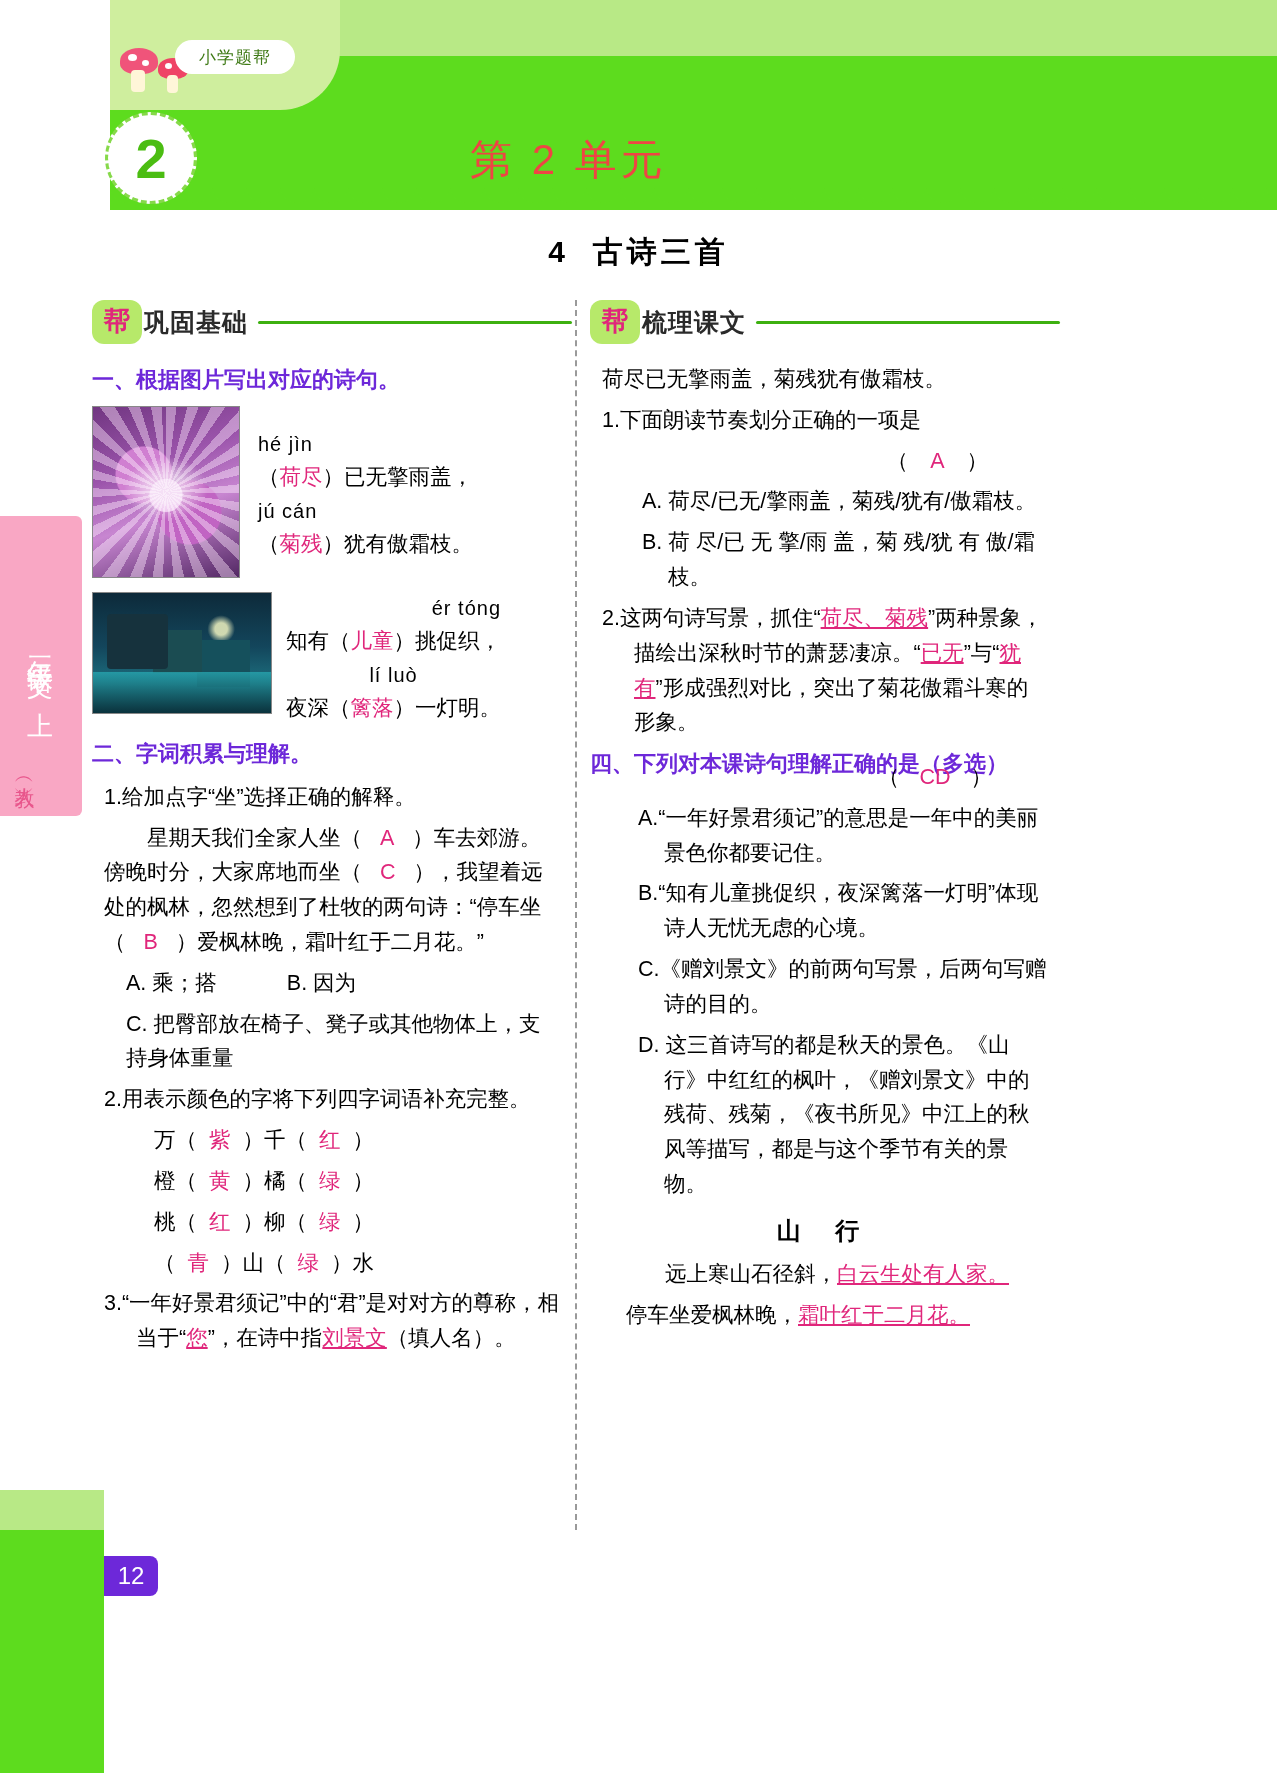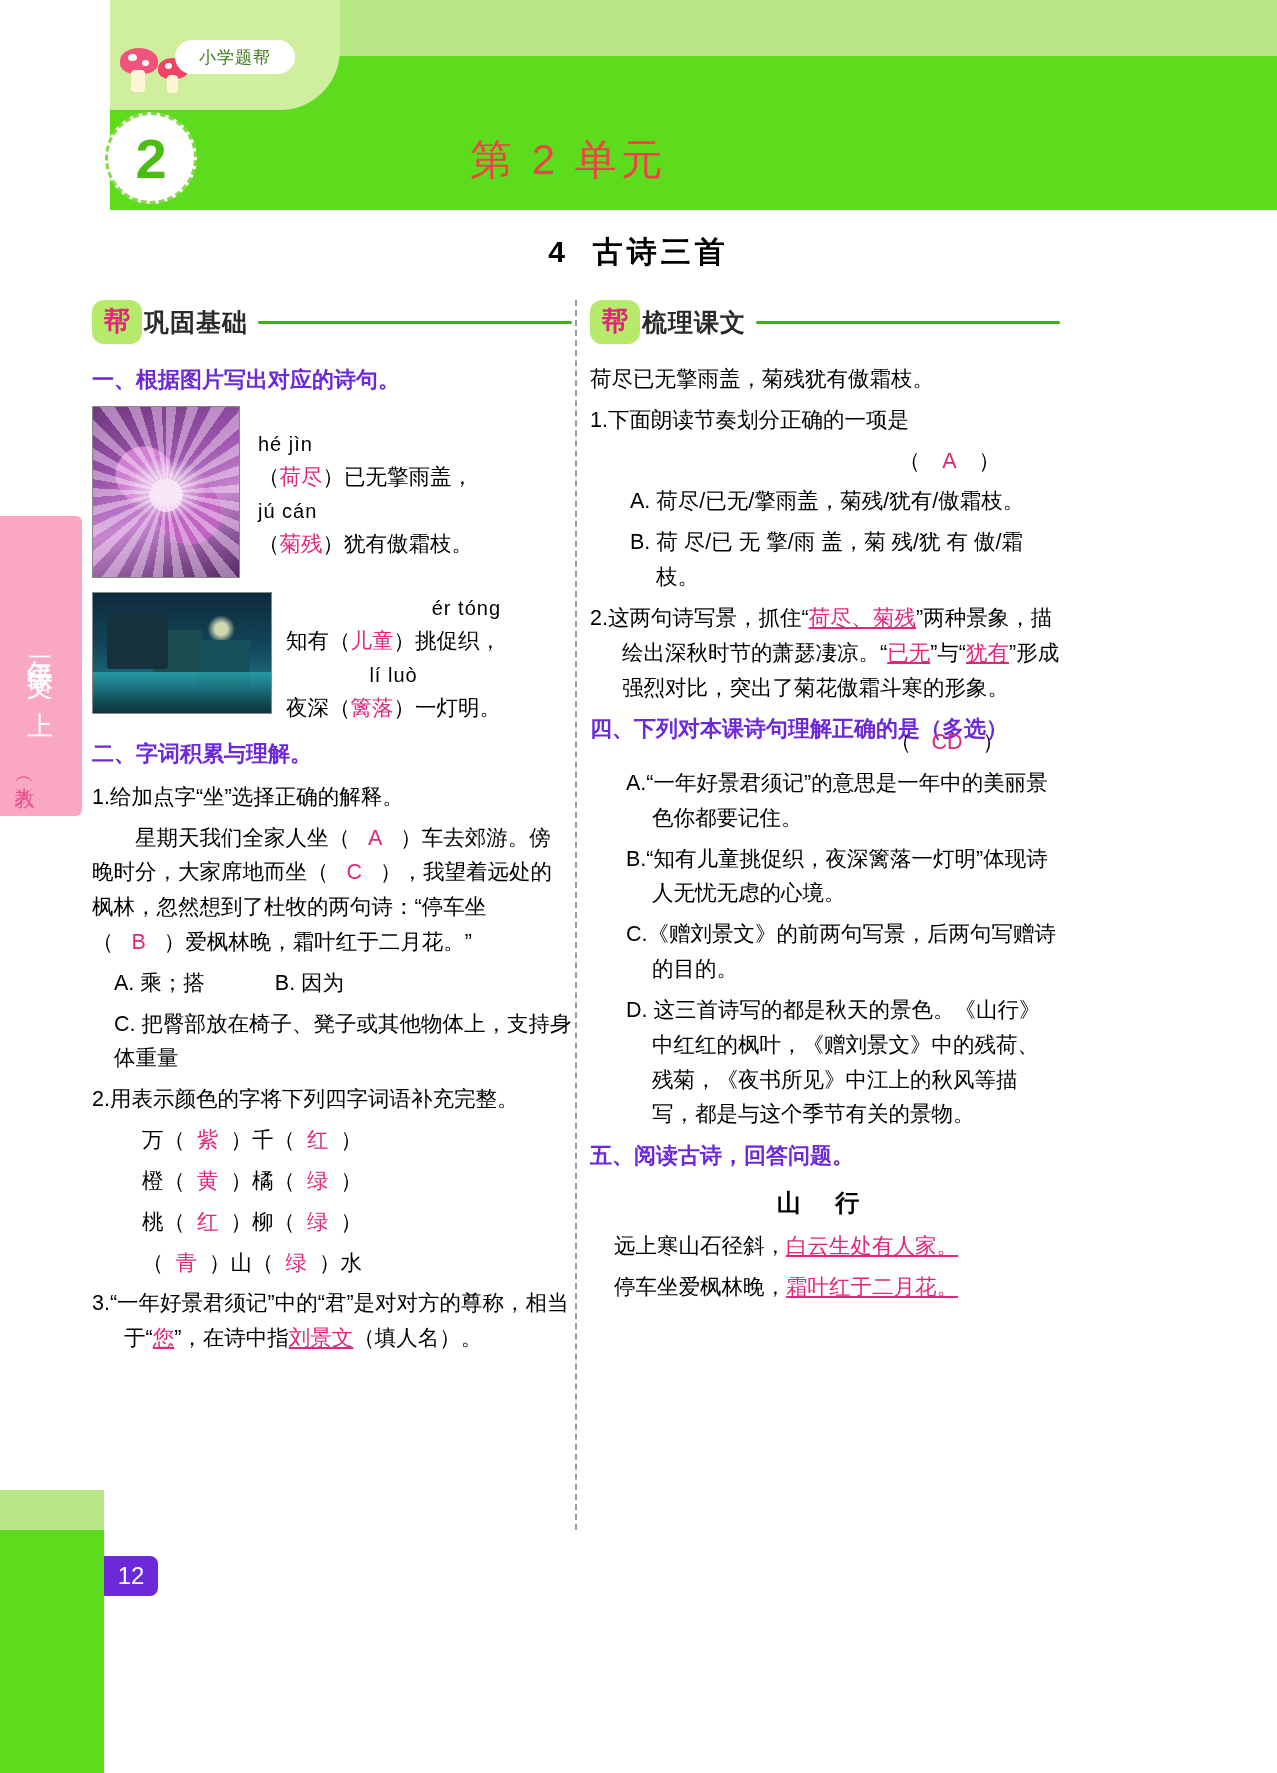--- a/index.html
+++ b/index.html
@@ -126,21 +126,21 @@
   }
   .sec-head .sec-label {
     font-size:25px; color:#2a2a2a; font-weight:bold; margin-left:2px; letter-spacing:1px;
     white-space:nowrap;
   }
   .sec-head .rule {
     flex:1 1 auto; height:3px; background:#3db010; margin-left:10px; border-radius:2px;
   }
 
   .q-head { color:#6d28d9; font-size:22px; margin:12px 0 8px; font-weight:bold; }
-  p.q { margin:4px 0 6px; }
+  p.q { margin:4px 12px 6px; }
   .indent { text-indent:2em; }
   .hang { padding-left:32px; text-indent:-32px; }
   .ans { color:#e0267b; }
   .ansu { color:#e0267b; text-decoration:underline; }
   .pin { font-size:20px; letter-spacing:1px; }
 
   
   .img-flower {
     width:148px; height:172px; border:1px solid #888;
     background:
@@ -291,17 +291,16 @@
   <p class="q hang"><span>2.</span><span>这两句诗写景，抓住“</span><span class="ansu">荷尽、菊残</span><span>”两种景象，描绘出深秋时节的萧瑟凄凉。“</span><span class="ansu">已无</span><span>”与“</span><span class="ansu">犹有</span><span>”形成强烈对比，突出了菊花傲霜斗寒的形象。</span></p>
 
   <div class="q-head" style="margin-top:4px;"><span>四、下列对本课诗句理解正确的是（多选）</span></div>
   <p class="q" style="text-align:right;padding-right:56px;margin-top:-30px;">（<span class="ans" style="padding:0 20px;">CD</span>）</p>
 
   <p class="q opt" style="padding-left:62px;text-indent:-26px;">A.“一年好景君须记”的意思是一年中的美丽景色你都要记住。</p>
   <p class="q opt" style="padding-left:62px;text-indent:-26px;">B.“知有儿童挑促织，夜深篱落一灯明”体现诗人无忧无虑的心境。</p>
   <p class="q opt" style="padding-left:62px;text-indent:-26px;">C.《赠刘景文》的前两句写景，后两句写赠诗的目的。</p>
   <p class="q opt" style="padding-left:62px;text-indent:-26px;">D. 这三首诗写的都是秋天的景色。《山行》中红红的枫叶，《赠刘景文》中的残荷、残菊，《夜书所见》中江上的秋风等描写，都是与这个季节有关的景物。</p>
 
-  <div class="q-head" style="margin-top:6px;">五、阅读古诗，回答问题。</div>
   <div class="poem-title">山 行</div>
-  <p class="q" style="padding-left:24px;"><span>远上寒山石径斜，</span><span class="ansu">白云生处有人家。</span></p>
+  <p class="q" style="padding-left:24px;text-align:center;"><span>远上寒山石径斜，</span><span class="ansu">白云生处有人家。</span></p>
   <p class="q" style="padding-left:24px;"><span>停车坐爱枫林晚，</span><span class="ansu">霜叶红于二月花。</span></p>
 </div>
 
 </body></html>

